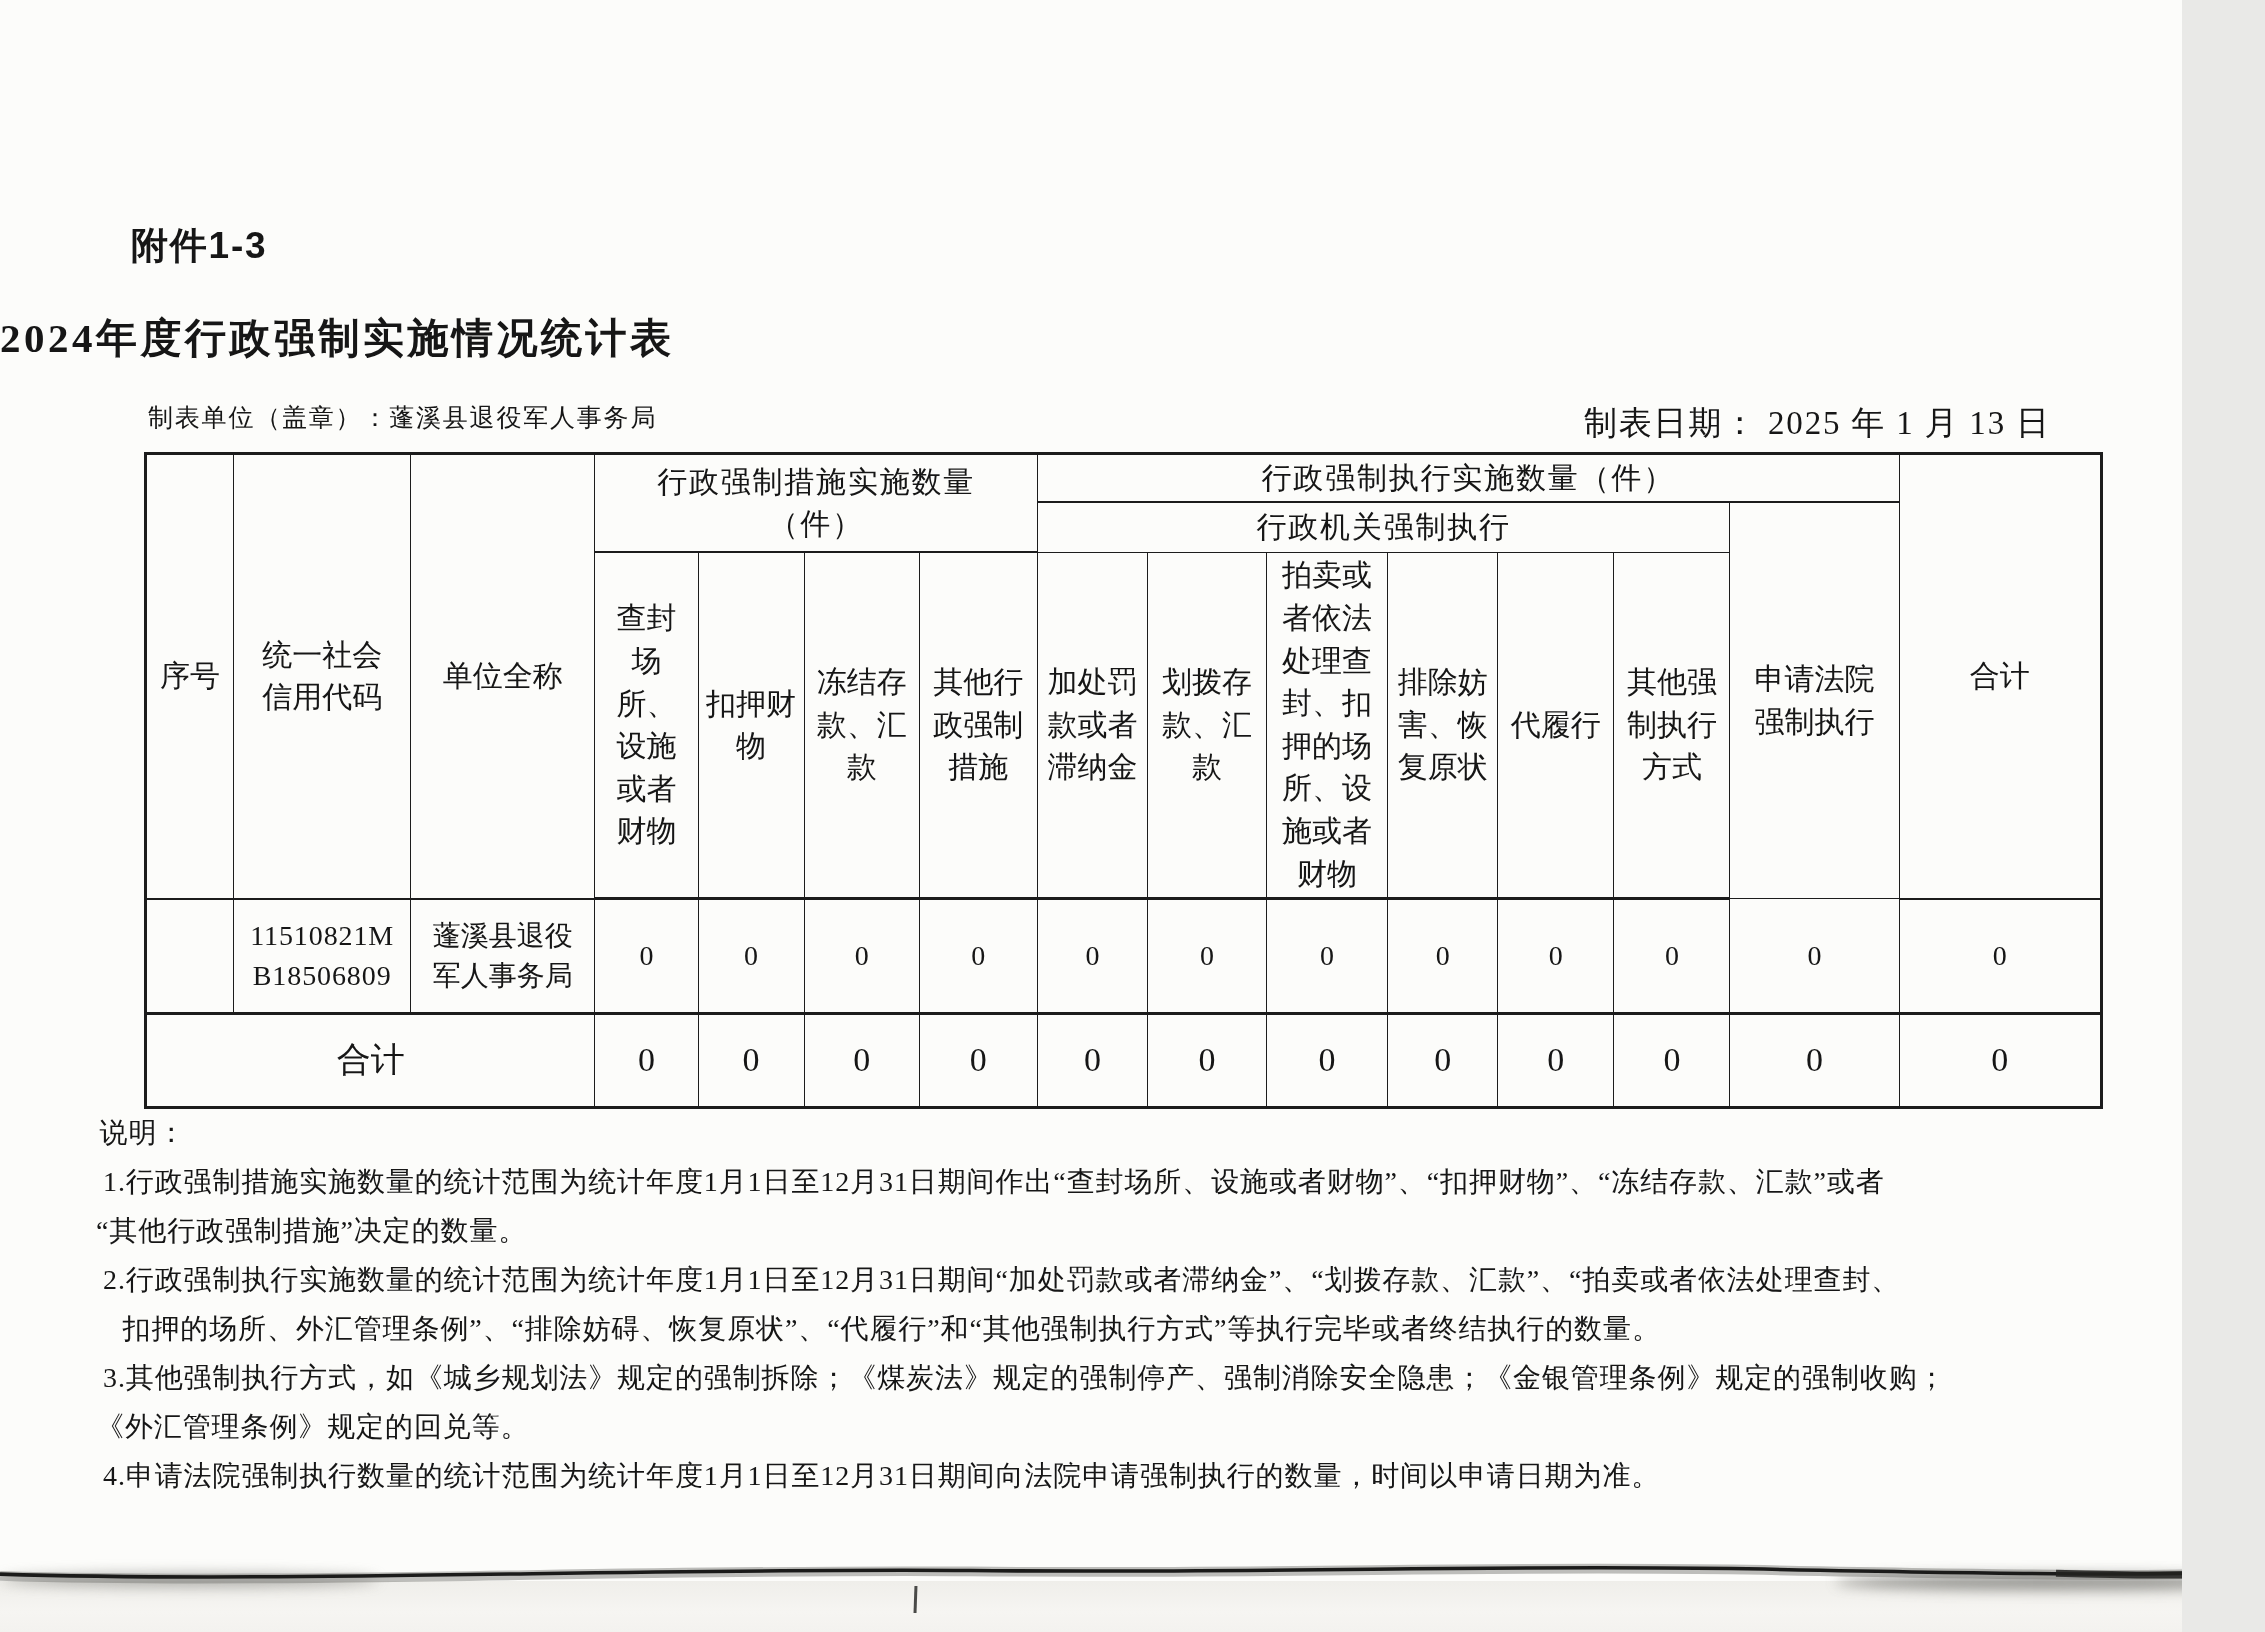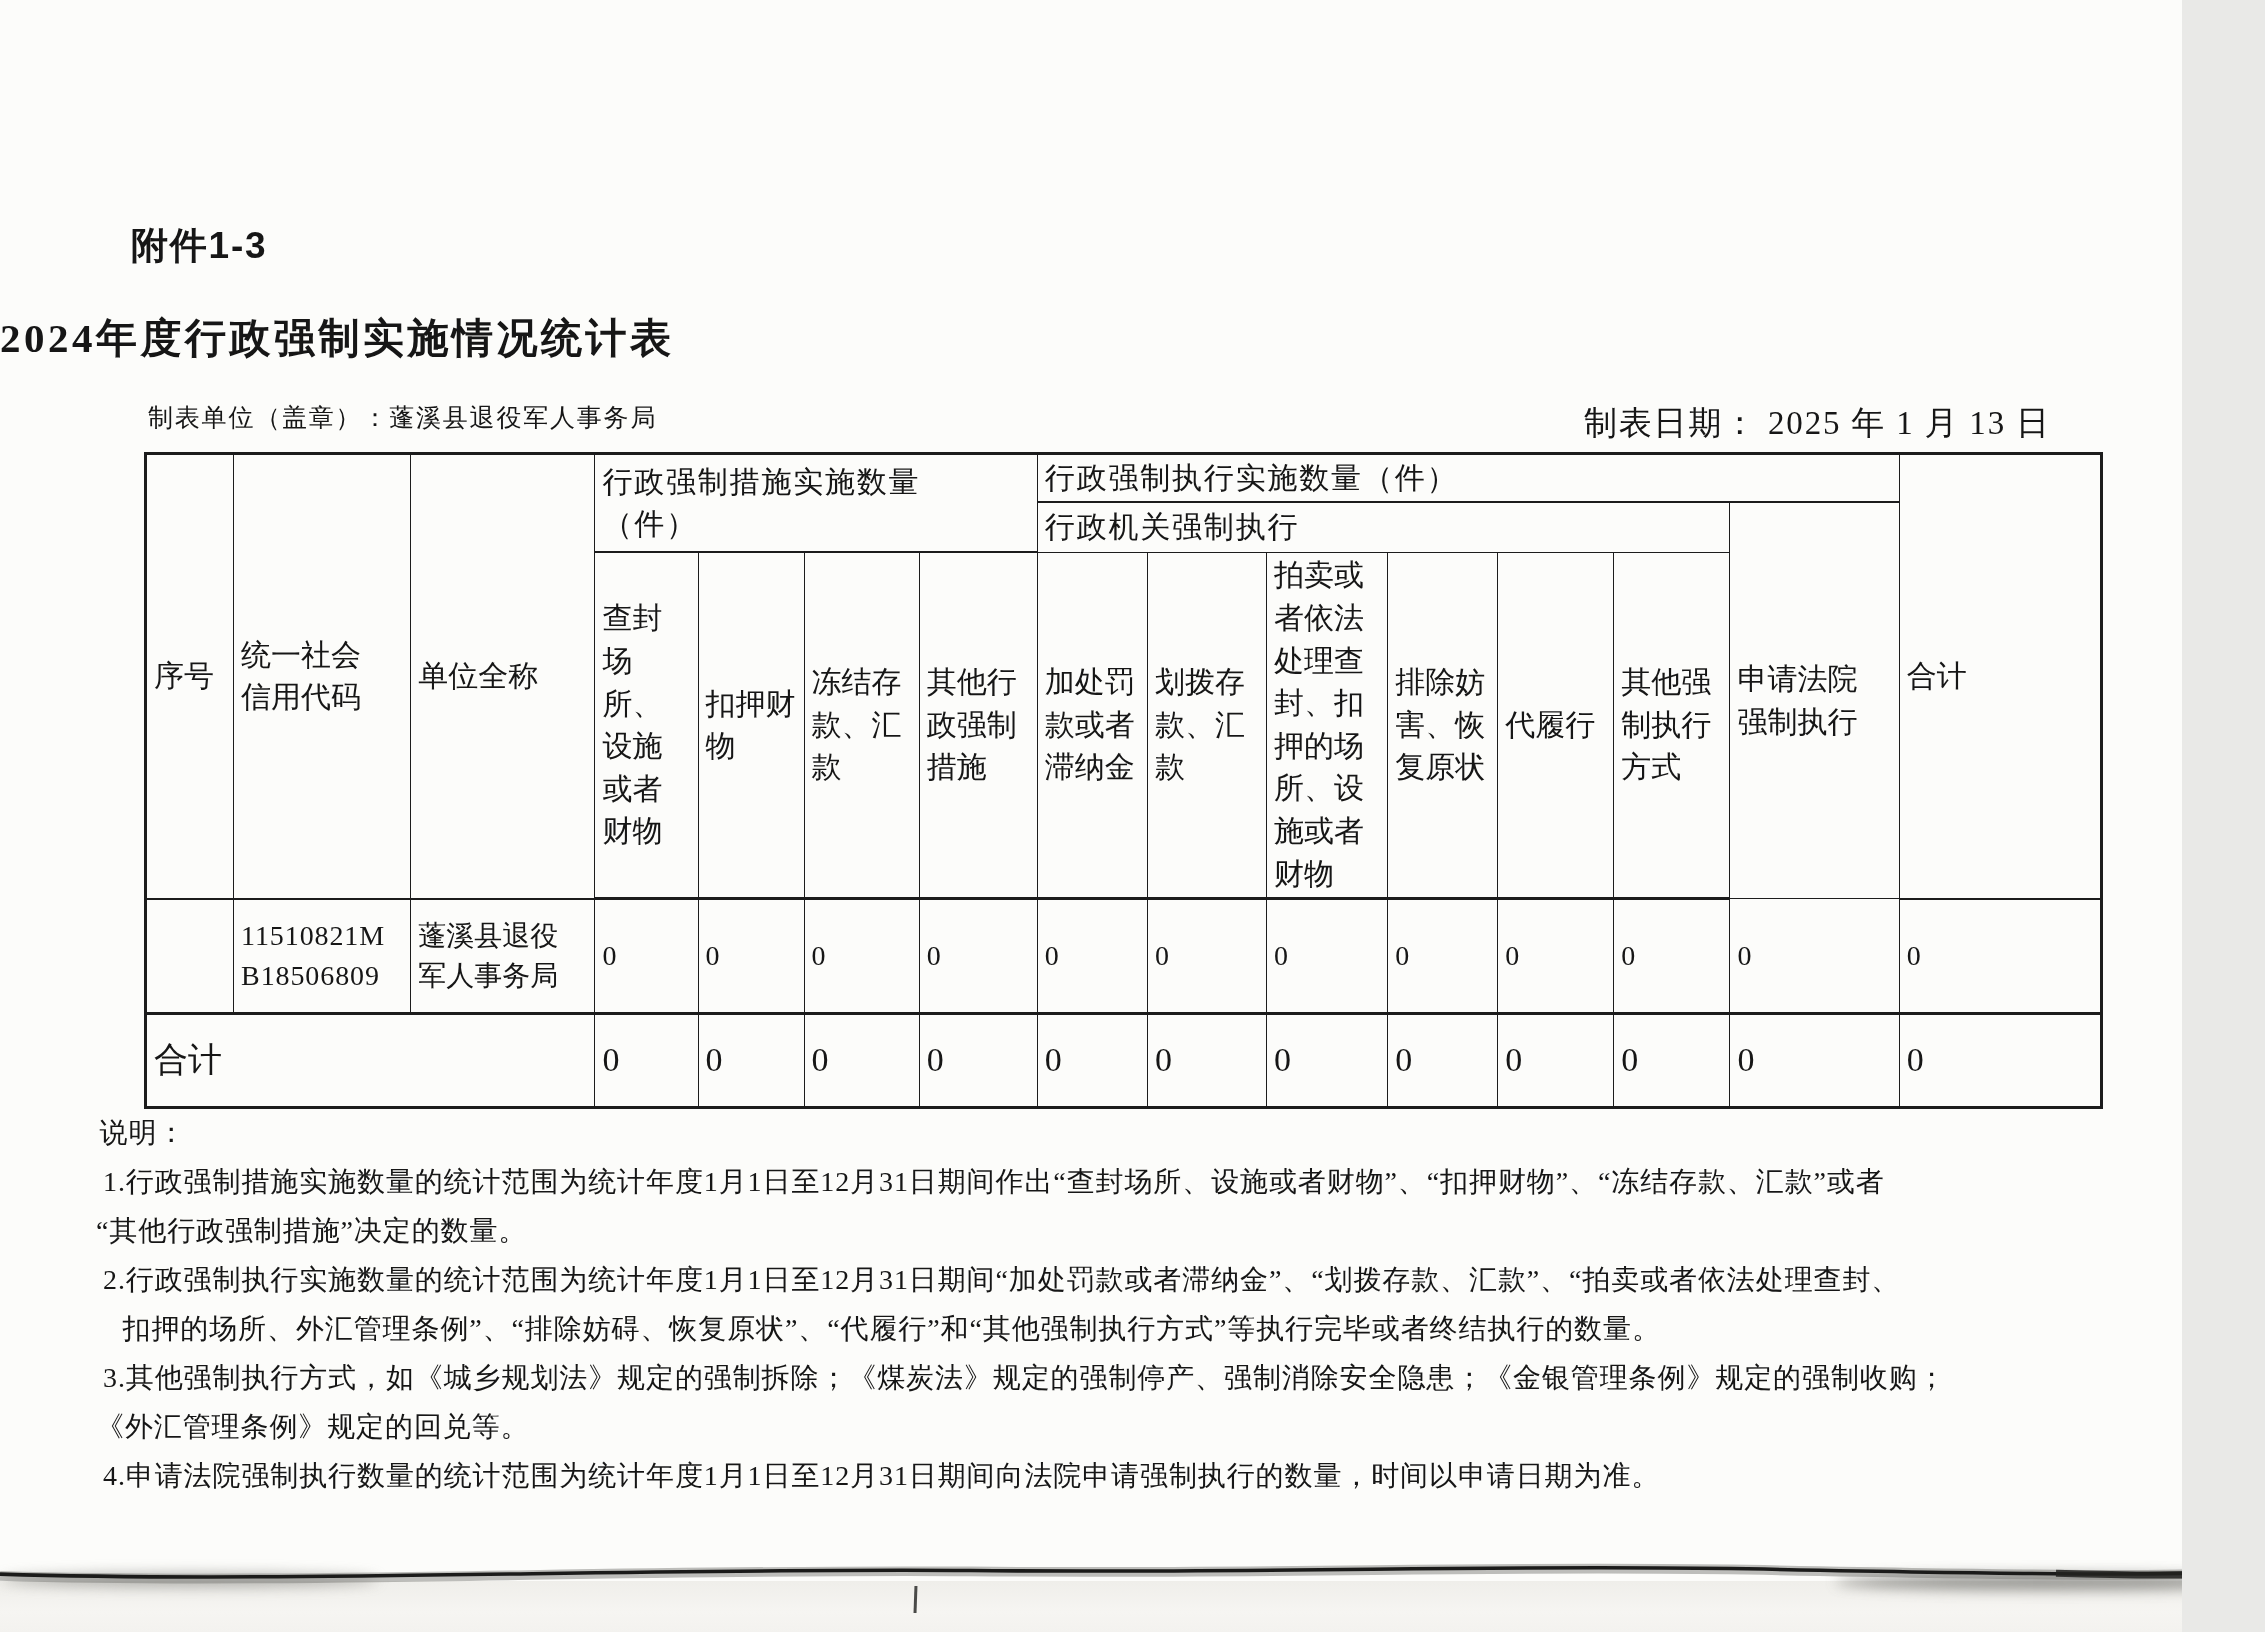--- a/index.html
+++ b/index.html
@@ -29,21 +29,21 @@
     position:absolute;left:1584px;top:401px;
     font-size:33px;letter-spacing:1.8px;
   }
   table.stats{
     position:absolute;left:144px;top:452px;
     border-collapse:collapse;table-layout:fixed;
     width:1959px;
   }
   table.stats td{
     border:1.8px solid #1c1c1c;
-    text-align:left;vertical-align:middle;
+    text-align:center;vertical-align:middle;
     font-size:30px;line-height:1.42;
     padding:1.8px 7px;
     overflow:hidden;
   }
   table.stats{border:3.5px solid #1c1c1c;}
   .pre{white-space:pre-line;}
   td.hdr-main{font-size:32px;}
   td.grp{font-size:31px;letter-spacing:1.8px;}
   tr.band1 td{border-bottom-width:2.6px;}
   tr.detail td{border-bottom-width:3.5px;}

